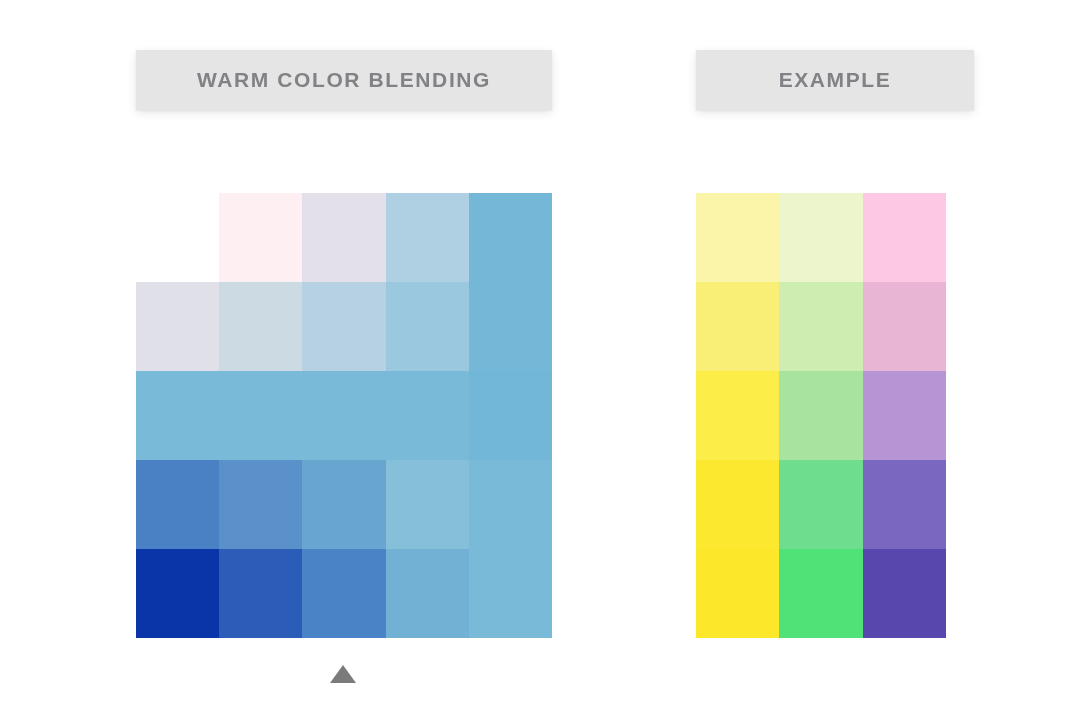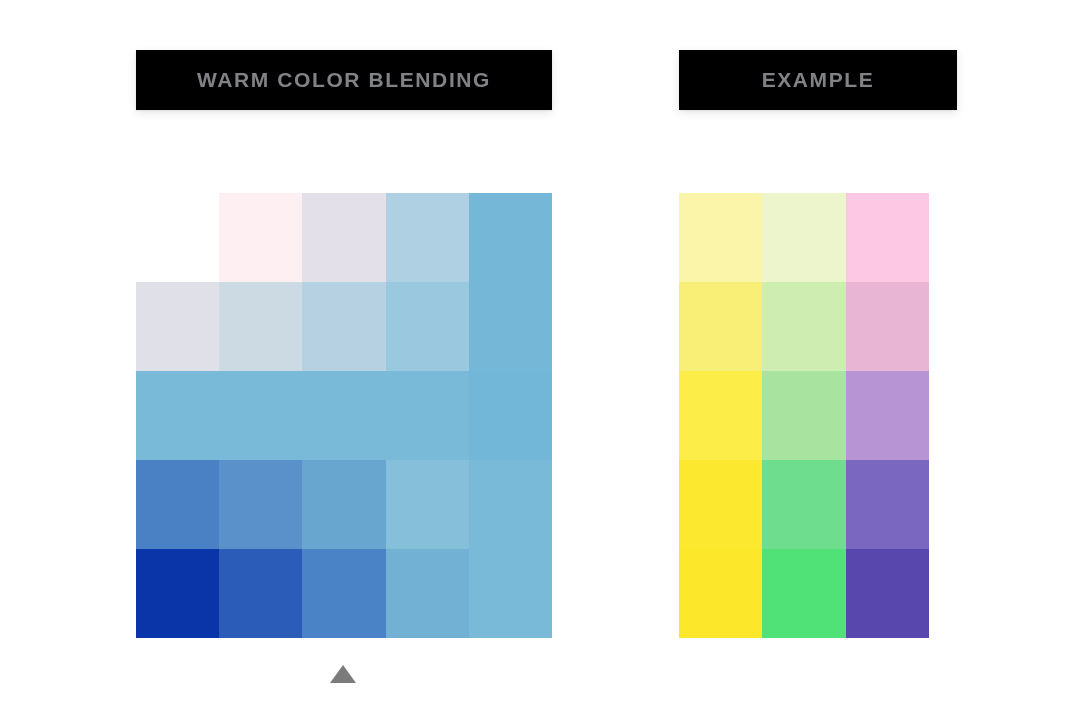--- a/index.html
+++ b/index.html
@@ -13,25 +13,25 @@
     font-family: "Liberation Sans", sans-serif;
     overflow: hidden;
     position: relative;
   }
 
   
   .panel {
     position: absolute;
   }
   #panel-warm { left: 136px; top: 50px; width: 416px; }
-  #panel-example { left: 679px; top: 50px; width: 278px; }
+  #panel-example { left: 696px; top: 50px; width: 278px; }
 
   
   .header-card {
-    background: #000000;
+    background: #e5e5e5;
     height: 60px;
     display: flex;
     align-items: center;
     justify-content: center;
     box-shadow: 0 3px 9px rgba(0,0,0,0.10), 0 1px 2px rgba(0,0,0,0.05);
     position: relative;
     z-index: 2;
   }
   .header-title {
     color: #808285;

